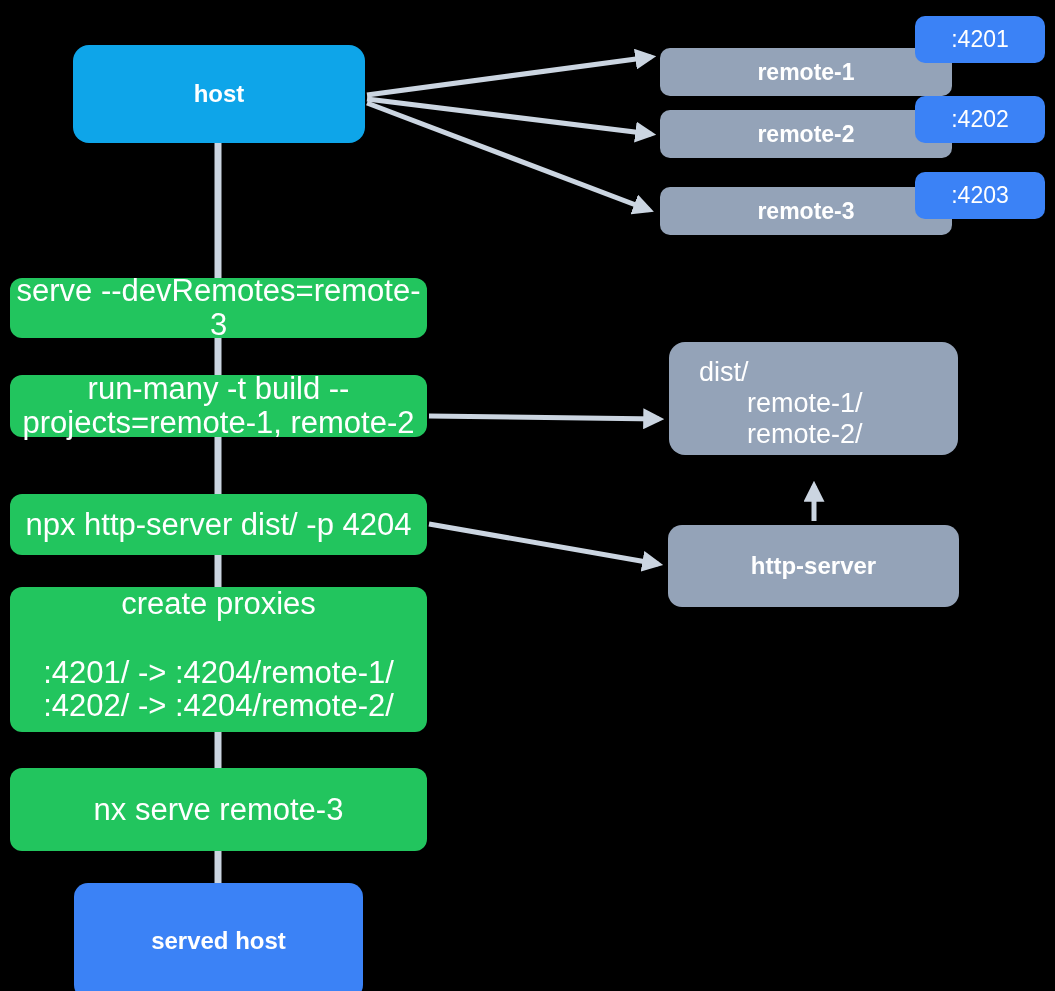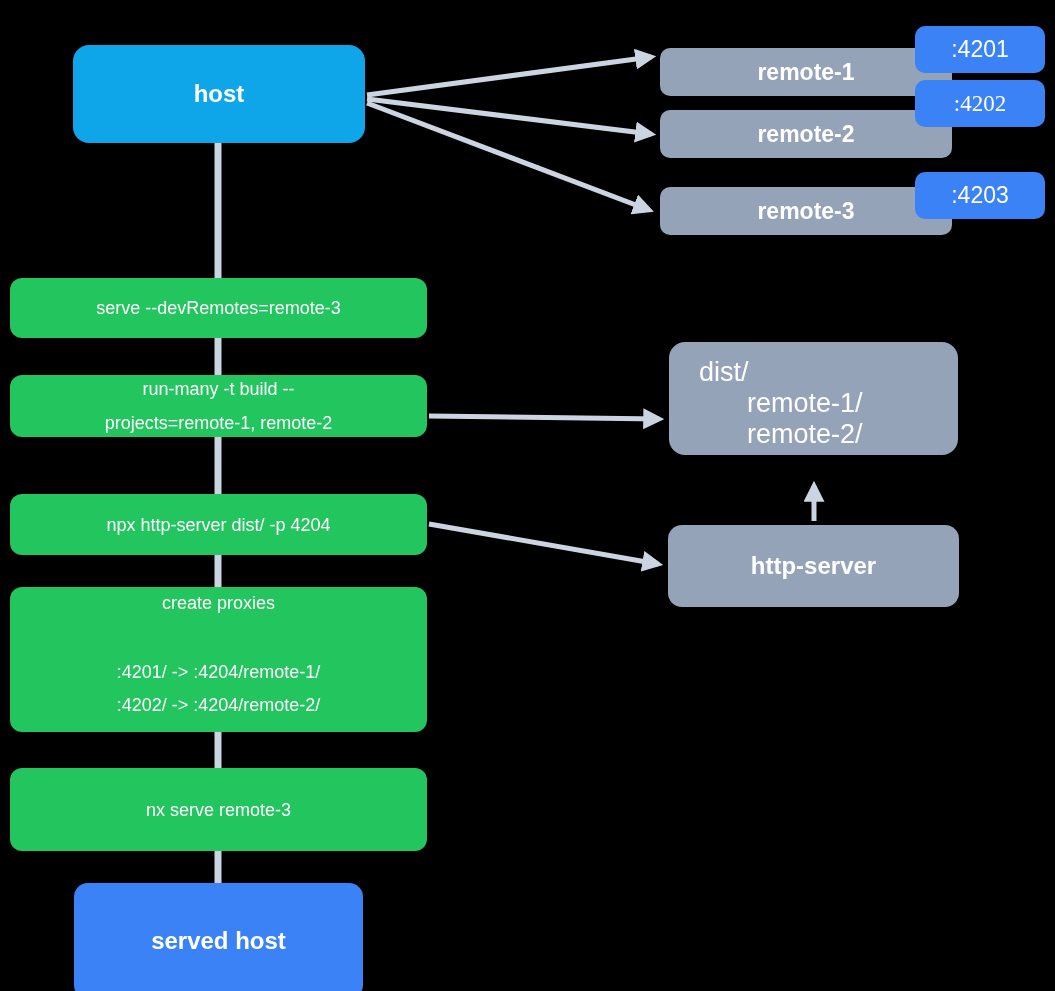--- a/index.html
+++ b/index.html
@@ -61,28 +61,28 @@
   .remote-1 { top: 48px; text-align: right; }
   .remote-2 { top: 110px; }
   .remote-3 { top: 187px; }
   .port-badge {
     left: 915px; width: 130px; height: 47px;
     background: var(--port-badge, #3b82f6);
     border-radius: 10px;
     font-size: 23px;
     z-index: 2;
   }
-  .port-1 { top: 26px; }
-  .port-2 { top: 80px; font-family: Liberation Serif, serif; }
+  .port-1 { top: 16px; }
+  .port-2 { top: 96px; }
   .port-3 { top: 172px; }
   .step {
     left: 10px; width: 417px;
     background: var(--step, #22c55e);
     border-radius: 12px;
-    font-size: 18px;
+    font-size: 31px;
     flex-direction: column;
     line-height: 34px;
   }
   .step-1 { top: 278px; height: 60px; }
   .step-2 { top: 375px; height: 62px; }
   .step-3 { top: 494px; height: 61px; }
   .step-4 { top: 587px; height: 145px; justify-content: flex-start; line-height: 33px; }
   .step-4 .proxy-gap { height: 36px; }
   .step-5 { top: 768px; height: 83px; }
   .served-host {

